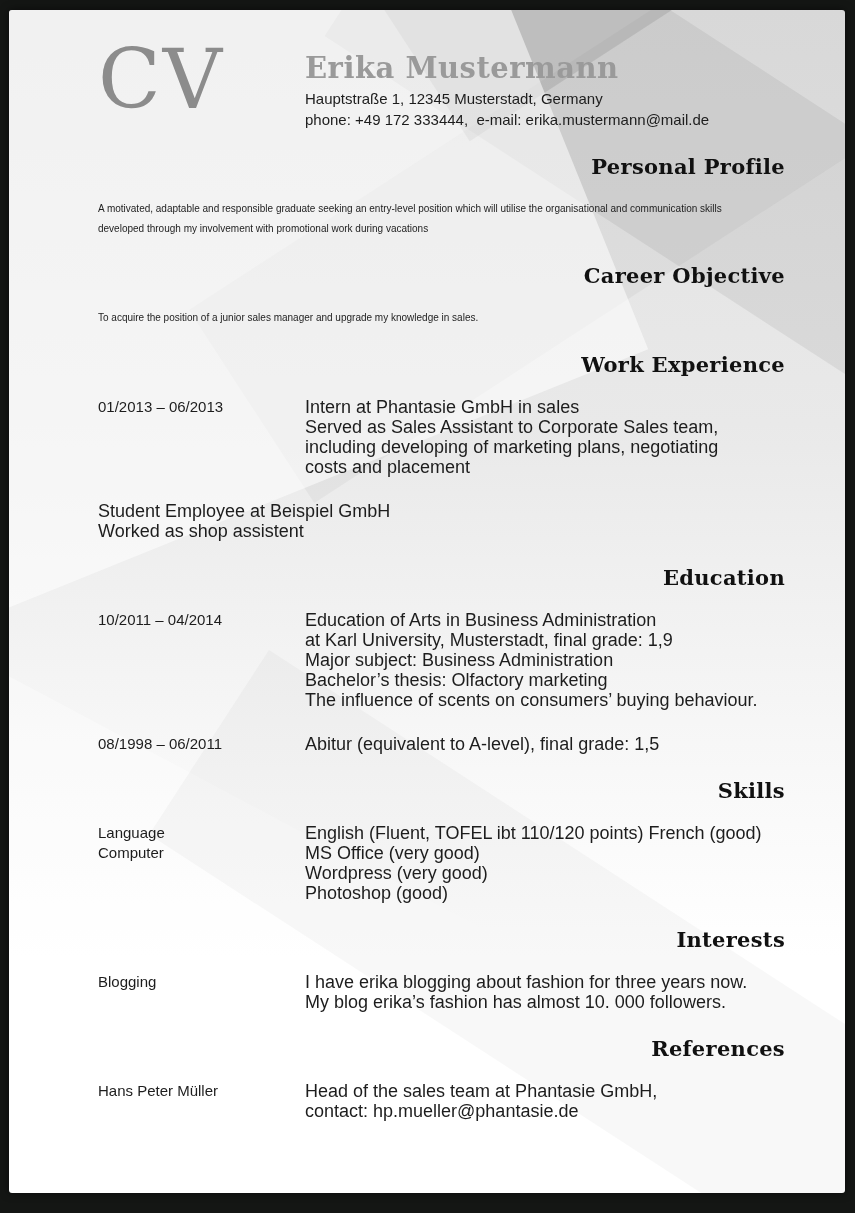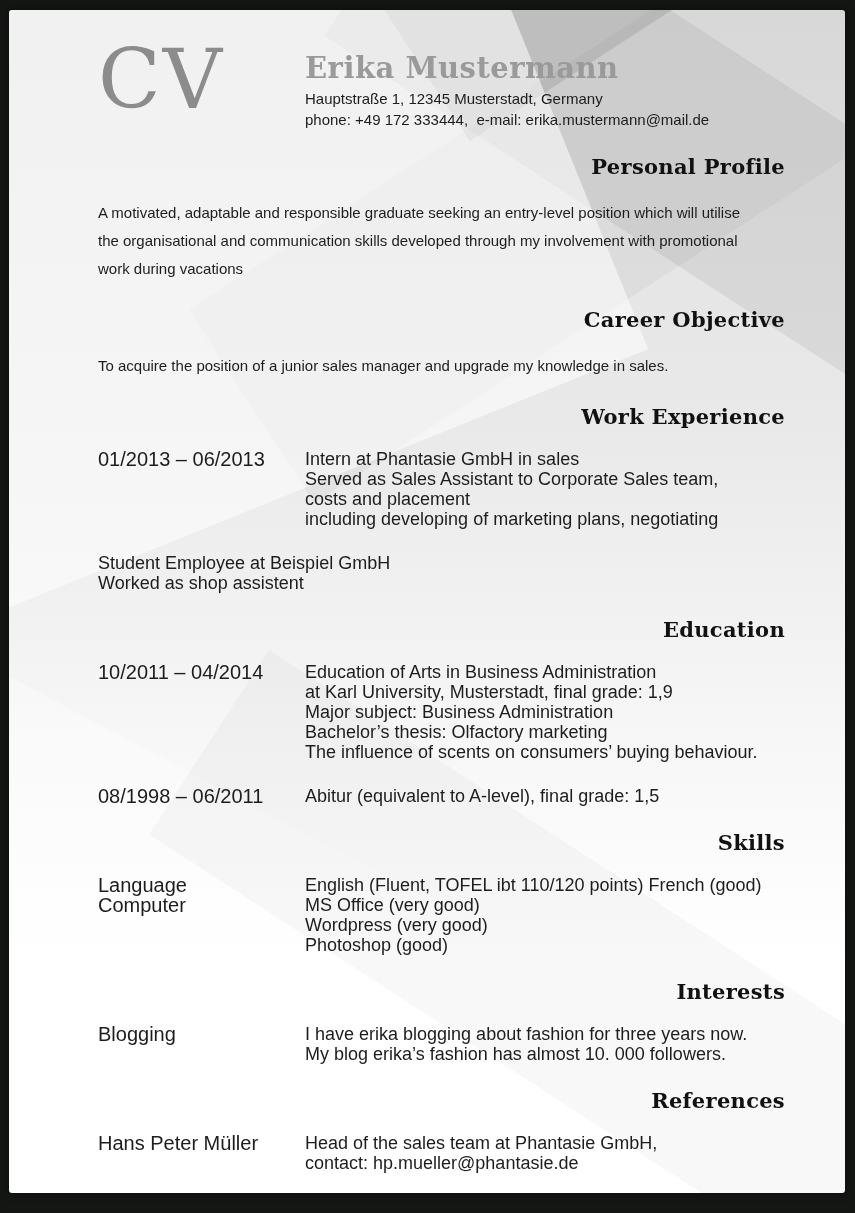--- a/index.html
+++ b/index.html
@@ -71,25 +71,25 @@
   h2{
     font-family:"DejaVu Serif", serif;
     font-weight:bold;
     font-size:21px;line-height:26px;
     color:var(--heading-text);
     letter-spacing:0.3px;
     margin:24px 0 19px 0;
     text-align:right;
   }
   .para{
-    font-size:15px;line-height:28px;color:var(--body-text);
+    font-size:10px;line-height:20px;color:var(--body-text);
     max-width:645px;margin:0 0 6px 0;
   }
   .row{display:flex;margin-bottom:24px;}
-  .col-left{width:207px;flex:none;font-size:20px;line-height:20px;color:var(--body-text);}
+  .col-left{width:207px;flex:none;font-size:15px;line-height:20px;color:var(--body-text);}
   .col-right{flex:1;font-size:18px;line-height:20px;color:var(--body-text);}
   .line{display:block;}
   .label-line{display:block;}
 </style>
 </head>
 <body>
 
 <div class="frame">
   <div class="page">
 
@@ -124,22 +124,22 @@
       </section>
 
       <section>
         <h2>Work Experience</h2>
 
         <div class="row">
           <div class="col-left">01/2013 – 06/2013</div>
           <div class="col-right">
             <span class="line">Intern at Phantasie GmbH in sales</span>
             <span class="line">Served as Sales Assistant to Corporate Sales team,</span>
+            <span class="line">including developing of marketing plans, negotiating</span>
             <span class="line">costs and placement</span>
-            <span class="line">including developing of marketing plans, negotiating</span>
           </div>
         </div>
 
         <div class="row">
           <div class="col-right">
             <span class="line">Student Employee at Beispiel GmbH</span>
             <span class="line">Worked as shop assistent</span>
           </div>
         </div>
       </section>

